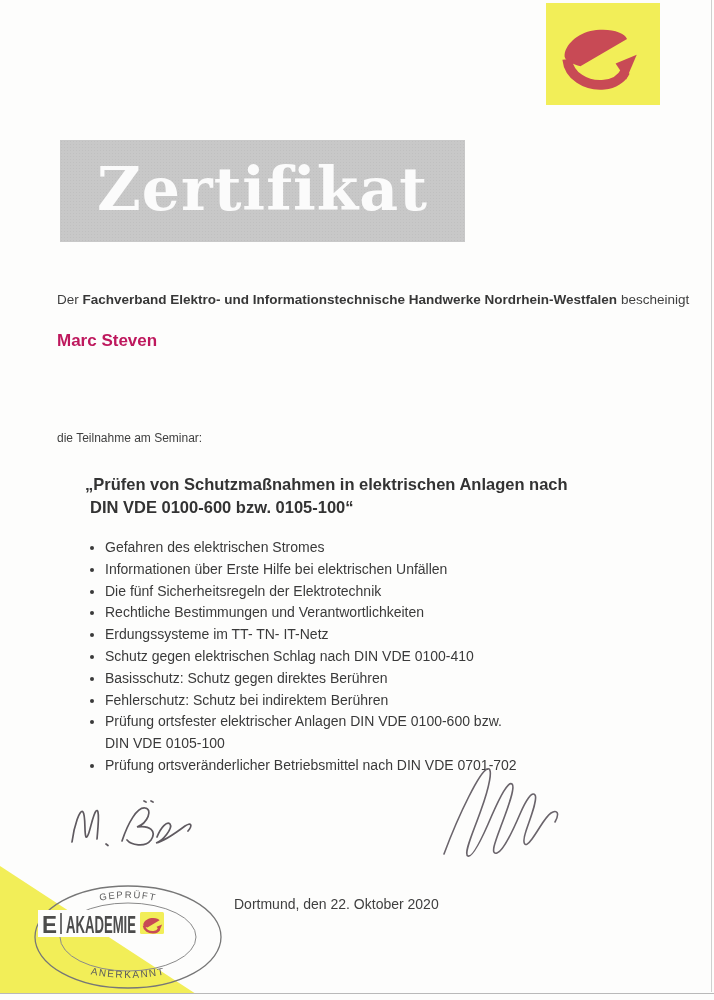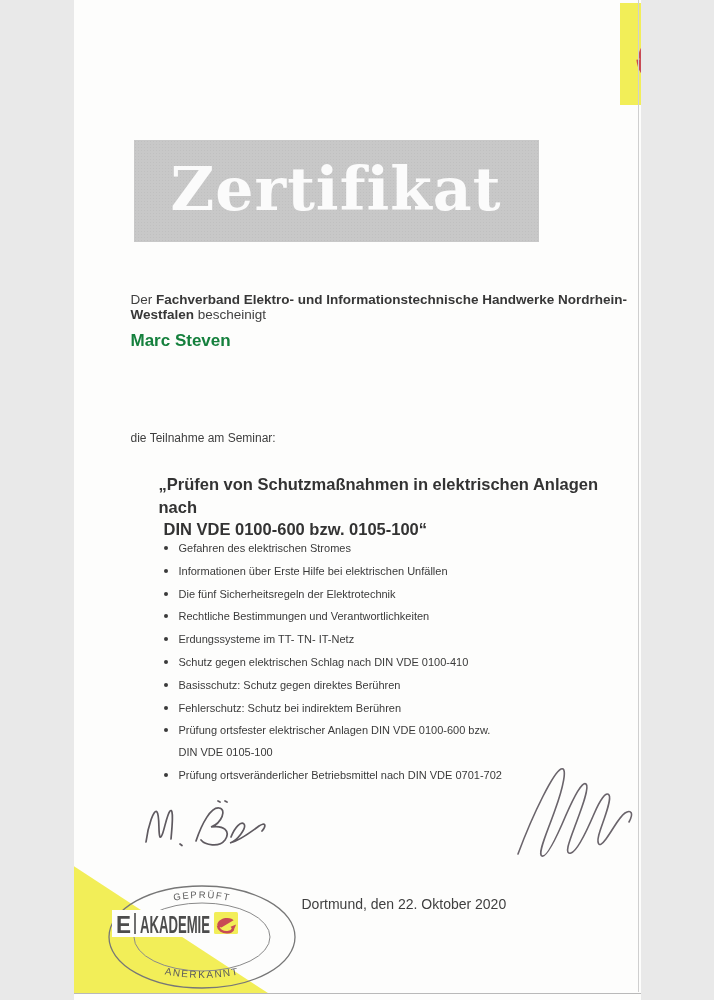--- a/index.html
+++ b/index.html
@@ -1,17 +1,17 @@
 <!DOCTYPE html>
 <html style="--brand-yellow: #f2ee58; --brand-red: #c84a55;"><head>
 <meta charset="utf-8">
 <style>
   html,body { margin:0; padding:0; background:#e9e9e9; }
   .page {
-    position:relative; width:567px; height:1000px; margin:0 auto;
+    position:relative; width:714px; height:1000px; margin:0 auto;
     background:#fdfdfc; overflow:hidden;
     font-family:"Liberation Sans", sans-serif; color:#3d3d3d;
   }
   
   .corner-logo {
     position:absolute; left:546px; top:3px; width:114px; height:102px;
     background:var(--brand-yellow,#f2ee58);
   }
   .corner-logo svg { position:absolute; inset:0; width:100%; height:100%; }
 
@@ -25,40 +25,40 @@
   }
   .banner-title {
     font-family:"DejaVu Serif", serif; font-weight:bold;
     font-size:60px; letter-spacing:1px; color:#fbfbfb;
     transform:translateY(-2px);
   }
 
   .intro { position:absolute; left:57px; top:284px; font-size:13.5px; color:#3f3f3f;margin-top:8px; }
   .intro b { color:#373737; }
 
-  .recipient { position:absolute; left:57px; top:330px; font-size:17px; font-weight:bold; color:#15803d; line-height:22.5px; }
+  .recipient { position:absolute; left:57px; top:330px; font-size:17px; font-weight:bold; color:#be185d; line-height:22.5px; }
 
   .participation { position:absolute; left:57px; top:431px; font-size:12px; color:#3f3f3f; }
 
   .seminar-title { position:absolute; left:57px; top:473px; font-size:16.5px; font-weight:bold; color:#333; line-height:22.5px;margin-left:28px; }
   .seminar-title .line2 { padding-left:5px; }
 
   .topics { position:absolute; left:86px; top:537px; margin:0; padding:0 0 0 19px; width:480px; }
-  .topics li { font-size:11px; line-height:21.8px; white-space:pre-line; color:#3a3a3a; }
+  .topics li { font-size:14px; line-height:21.8px; white-space:pre-line; color:#3a3a3a; }
   .topics li::marker { color:#3a3a3a; font-size:13px; }
 
   .sig-svg { position:absolute; }
   .sig-left-svg  { left:64px;  top:798px; width:130px; height:52px; }
   .sig-right-svg { left:430px; top:756px; width:145px; height:112px; }
 
   .sig-block { position:absolute; font-size:13.5px; line-height:22px; color:#464646; }
   .sig-block-left  { left:70px;  top:845px; }
   .sig-block-right { left:443px; top:845px; }
 
-  .date-line { position:absolute; left:228px; top:896px; font-size:14px; color:#3f3f3f; }
+  .date-line { position:absolute; left:234px; top:896px; font-size:14px; color:#3f3f3f; }
 
   .yellow-triangle {
     position:absolute; left:0; top:866px; width:196px; height:128px;
     background:var(--brand-yellow,#f2ee58);
     clip-path:polygon(0 0, 100% 100%, 0 100%);
   }
   .stamp-svg { position:absolute; left:30px; top:884px; width:196px; height:108px; }
 
   .scan-line-bottom { position:absolute; left:0; top:993px; width:714px; height:1px; background:#b9b9b9; }
   .scan-line-right  { position:absolute; top:0; right:2px; width:1px; height:992px; background:#cfcfcf; }

